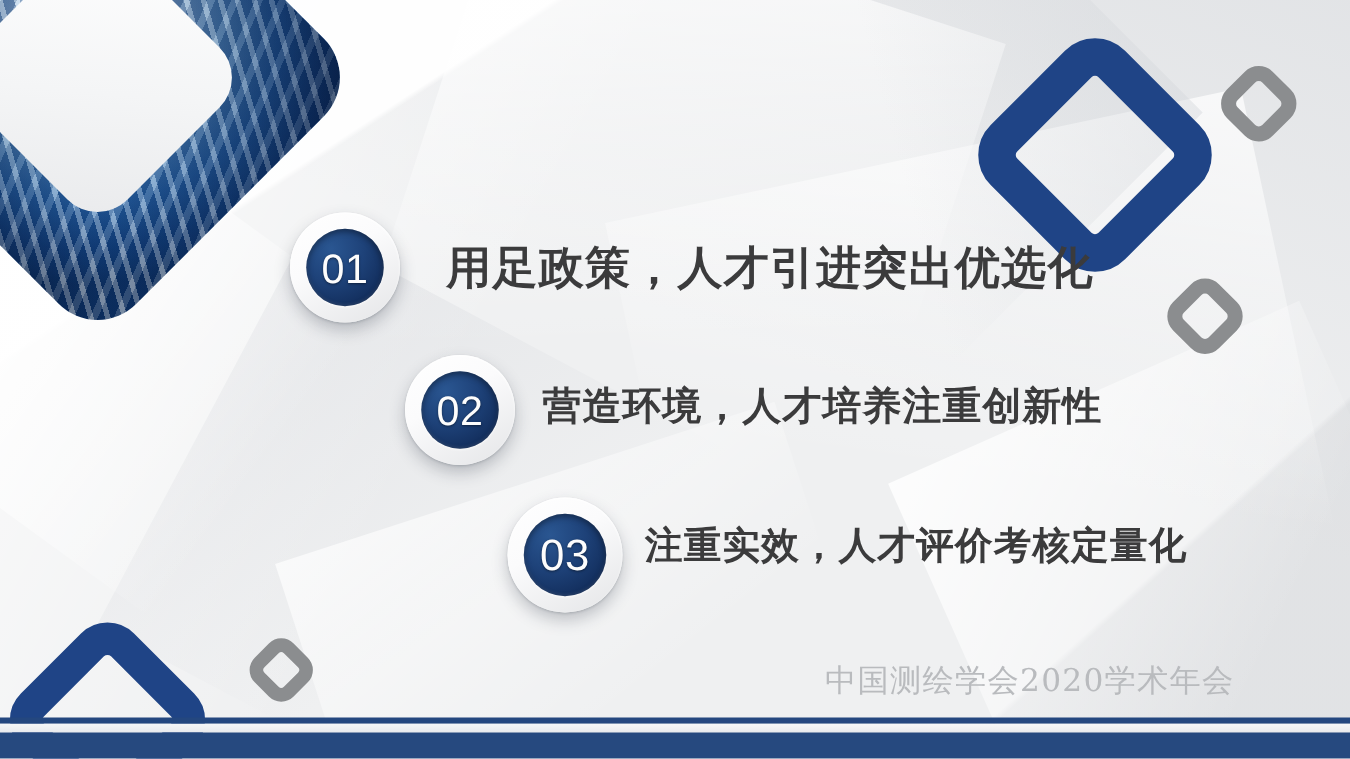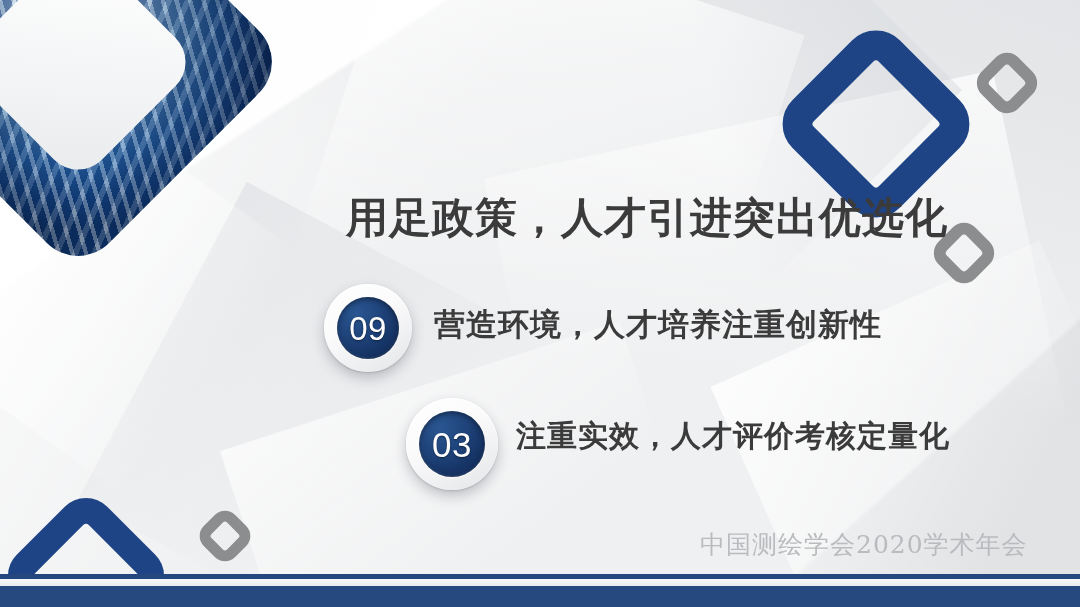--- a/index.html
+++ b/index.html
@@ -128,35 +128,35 @@
   #badge-03 .disc{width:66px;height:66px;}
   #badge-03 .num{font-size:35px;}
 
   
   .row-text{
     position:absolute;
     font-family:"DejaVu Sans","Liberation Sans",sans-serif;
     font-weight:700;color:#3b3b3c;white-space:nowrap;
     letter-spacing:1px;
   }
-  #text-01{left:346px;top:190px;font-size:42px;}
+  #text-01{left:357px;top:190px;font-size:36px;}
   #text-02{left:434px;top:304px;font-size:31px;}
   #text-03{left:516px;top:416px;font-size:30px;}
 
   
   #rule-thin{position:absolute;left:0;top:574px;width:1080px;height:5px;background:#24477f;}
   #rule-gap{position:absolute;left:0;top:579px;width:1080px;height:7px;
             background:linear-gradient(180deg,#f6f7f8,#e8eaed);}
   #rule-bar{position:absolute;left:0;top:586px;width:1080px;height:21px;background:#26497f;}
 
   
   #footer{
     position:absolute;left:660px;top:528px;
     font-family:"DejaVu Serif","Liberation Serif",serif;
-    font-size:25px;color:#b9bbbe;letter-spacing:1px;white-space:nowrap;margin-left:40px;
+    font-size:25px;color:#b9bbbe;letter-spacing:1px;white-space:nowrap;
   }
 </style>
 </head>
 <body>
 
 <div id="slide">
 
   <div class="facet f1"></div>
   <div class="facet f2"></div>
   <div class="facet f3"></div>
@@ -172,25 +172,30 @@
     <div class="hole"></div>
   </div>
 
   <div id="dia-navy-big" class="dia dia-navy"></div>
   <div id="dia-gray-ur" class="dia dia-gray"></div>
   <div id="dia-gray-mr" class="dia dia-gray"></div>
 
   <div id="dia-navy-bl" class="dia dia-navy"></div>
   <div id="dia-gray-bl" class="dia dia-gray"></div>
 
+  <div id="badge-01" class="badge">
+    <div class="disc">
+      <span class="num">01</span>
+    </div>
+  </div>
   <div id="text-01" class="row-text">用足政策，人才引进突出优选化</div>
 
   <div id="badge-02" class="badge">
     <div class="disc">
-      <span class="num">09</span>
+      <span class="num">02</span>
     </div>
   </div>
   <div id="text-02" class="row-text">营造环境，人才培养注重创新性</div>
 
   <div id="badge-03" class="badge">
     <div class="disc">
       <span class="num">03</span>
     </div>
   </div>
   <div id="text-03" class="row-text">注重实效，人才评价考核定量化</div>

